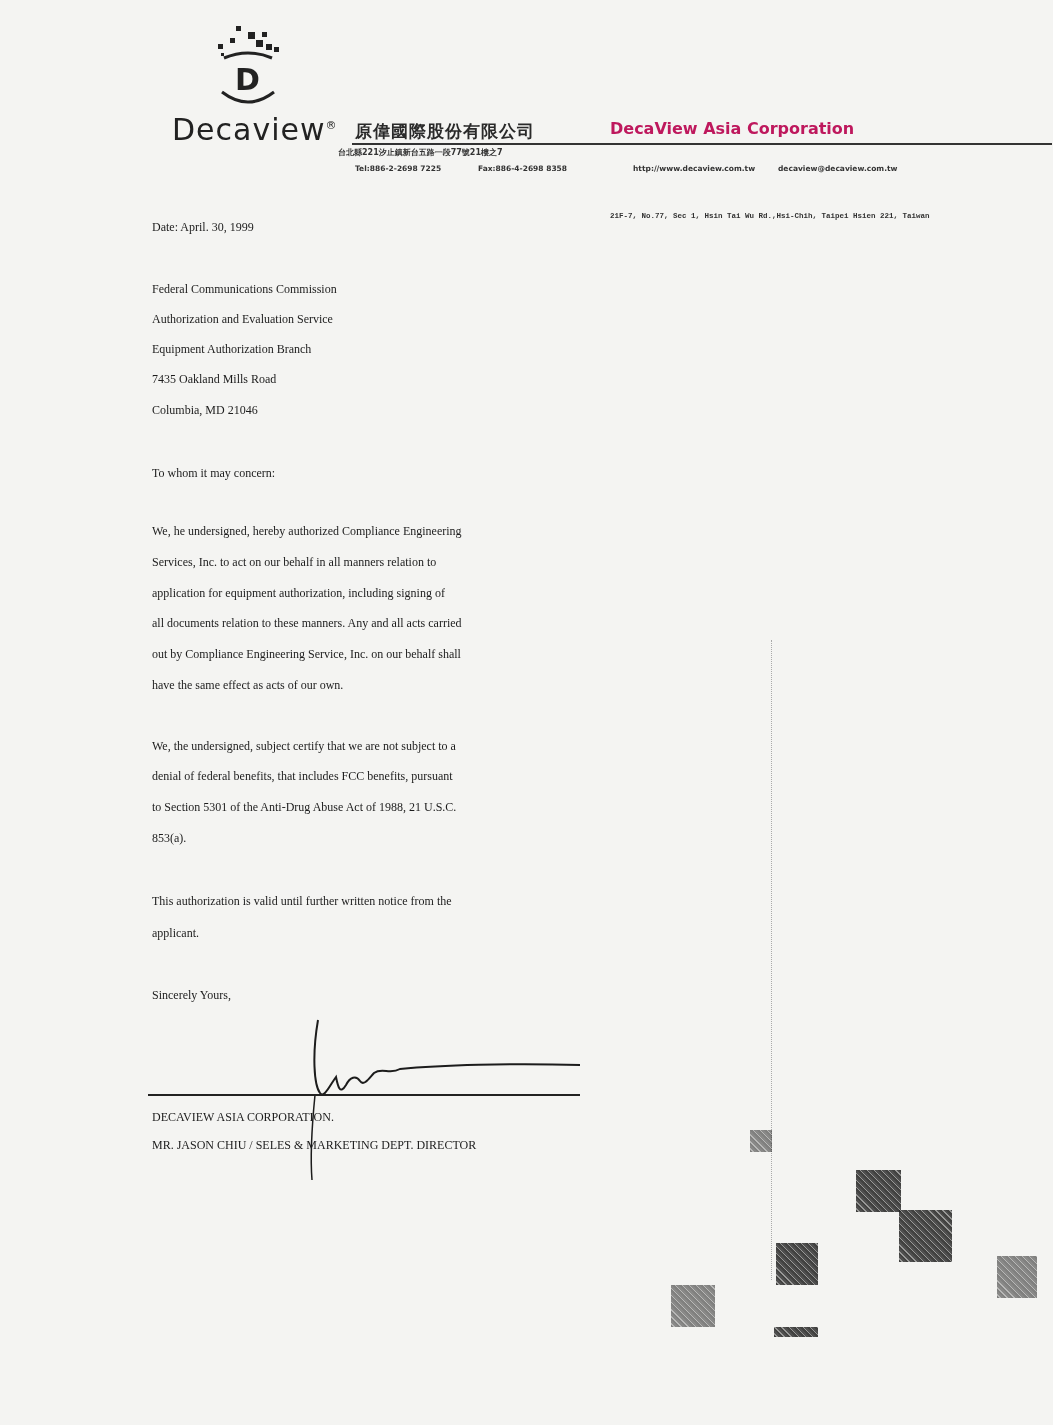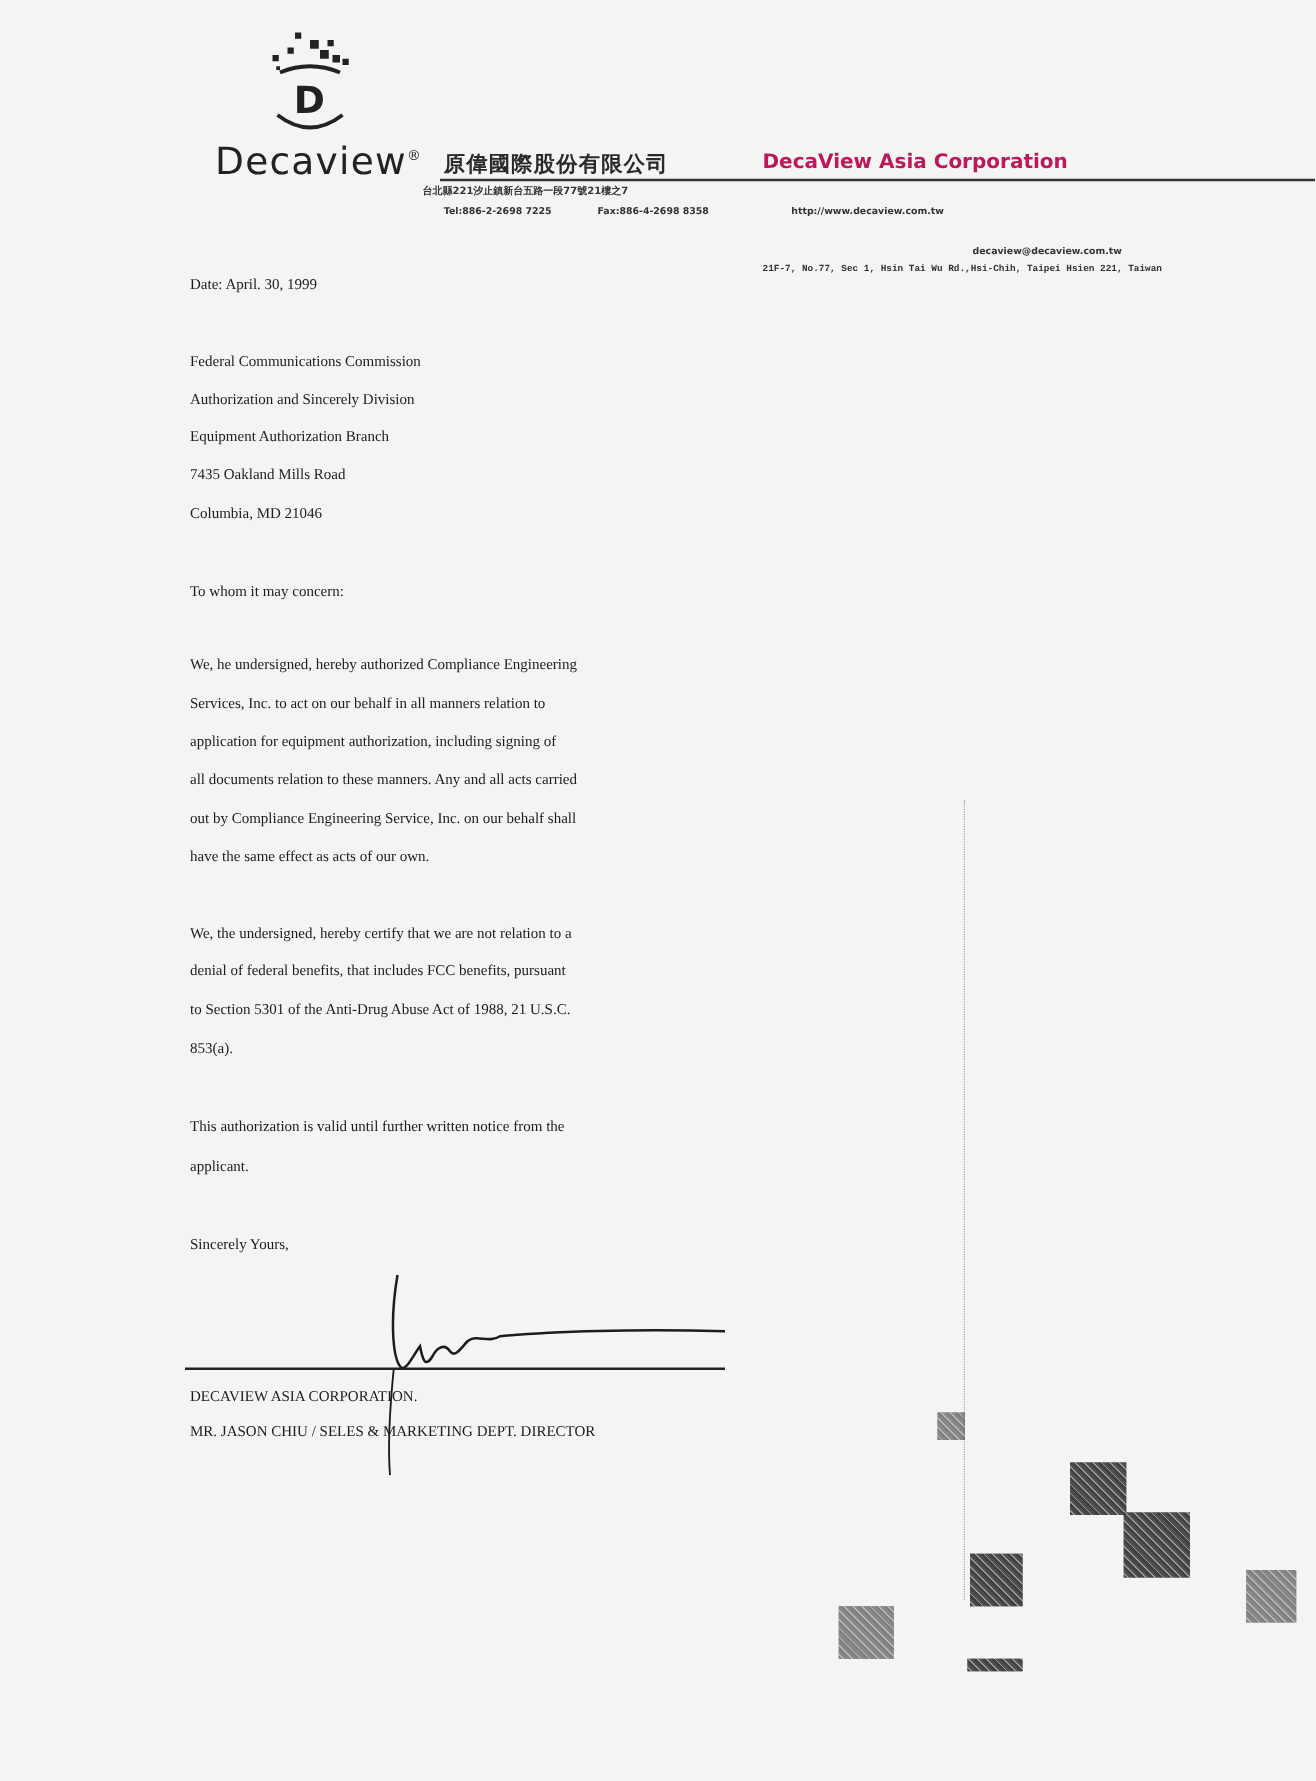--- a/index.html
+++ b/index.html
@@ -15,21 +15,21 @@
   .brand { left: 172px; top: 112px; font-family: "DejaVu Sans", sans-serif; font-size: 30px; letter-spacing: 1px; color: #222; font-weight: 500; }
   .brand sup { font-size: 11px; }
   .cn-name { left: 355px; top: 120px; font-family: "DejaVu Sans", sans-serif; font-size: 17px; font-weight: bold; color: #2a2a2a; letter-spacing: 1px; }
   .cn-rule { left: 352px; top: 143px; width: 700px; height: 2px; background: #333; }
   .cn-addr { left: 338px; top: 147px; font-family: "DejaVu Sans", sans-serif; font-size: 8px; font-weight: bold; color: #333; }
   .cn-tel  { left: 355px; top: 164px; font-family: "DejaVu Sans", sans-serif; font-size: 7.5px; font-weight: bold; color: #333; }
   .cn-fax  { left: 478px; top: 164px; font-family: "DejaVu Sans", sans-serif; font-size: 7.5px; font-weight: bold; color: #333; }
   .en-name { left: 610px; top: 119px; font-family: "DejaVu Sans", sans-serif; font-size: 16px; font-weight: bold; color: #be185d; }
   .en-addr { left: 610px; top: 164px; font-family: Liberation Mono, monospace; font-size: 7.5px; font-weight: bold; color: #333; margin-top: 48px; }
   .en-url  { left: 610px; top: 164px; font-family: "DejaVu Sans", sans-serif; font-size: 7.5px; font-weight: bold; color: #333; padding-left: 23px; }
-  .en-mail { left: 778px; top: 164px; font-family: "DejaVu Sans", sans-serif; font-size: 7.5px; font-weight: bold; color: #333; margin-top: 32px; }
+  .en-mail { left: 778px; top: 164px; font-family: "DejaVu Sans", sans-serif; font-size: 7.5px; font-weight: bold; color: #333; }
 
   
   .line { position: absolute; left: 152px; font-size: 12px; white-space: nowrap; }
   .sig-line { left: 148px; top: 1094px; width: 432px; height: 2px; background: #222; }
   .signature { left: 290px; top: 1015px; width: 310px; height: 170px; }
 
   
   .noise { background: #3a3a3a; opacity: .85;
     background-image: repeating-linear-gradient(45deg, #222 0 2px, #888 2px 3px, #333 3px 5px);
   }
@@ -64,39 +64,39 @@
   <div class="abs en-addr">21F-7, No.77, Sec 1, Hsin Tai Wu Rd.,Hsi-Chih, Taipei Hsien 221, Taiwan</div>
   <div class="abs en-url">http://www.decaview.com.tw</div>
   <div class="abs en-mail">decaview@decaview.com.tw</div>
 </div>
 
 <div>
   <div class="line" style="top:220px">Date: April. 30, 1999</div>
 
   <div>
     <div class="line" style="top:282px">Federal Communications Commission</div>
-    <div class="line" style="top:312px">Authorization and Sincerely Division</div>
+    <div class="line" style="top:312px">Authorization and Evaluation Service</div>
     <div class="line" style="top:342px">Equipment Authorization Branch</div>
     <div class="line" style="top:372px">7435 Oakland Mills Road</div>
     <div class="line" style="top:403px">Columbia, MD 21046</div>
   </div>
 
   <div class="line" style="top:466px">To whom it may concern:</div>
 
   <div>
     <div class="line" style="top:524px">We, he undersigned, hereby authorized Compliance Engineering</div>
     <div class="line" style="top:555px">Services, Inc. to act on our behalf in all manners relation to</div>
     <div class="line" style="top:586px">application for equipment authorization, including signing of</div>
     <div class="line" style="top:616px">all documents relation to these manners. Any and all acts carried</div>
     <div class="line" style="top:647px">out by Compliance Engineering Service, Inc. on our behalf shall</div>
     <div class="line" style="top:678px">have the same effect as acts of our own.</div>
   </div>
 
   <div>
-    <div class="line" style="top:739px">We, the undersigned, hereby certify that we are not relation to a</div>
+    <div class="line" style="top:739px">We, the undersigned, subject certify that we are not subject to a</div>
     <div class="line" style="top:769px">denial of federal benefits, that includes FCC benefits, pursuant</div>
     <div class="line" style="top:800px">to Section 5301 of the Anti-Drug Abuse Act of 1988, 21 U.S.C.</div>
     <div class="line" style="top:831px">853(a).</div>
   </div>
 
   <div>
     <div class="line" style="top:894px">This authorization is valid until further written notice from the</div>
     <div class="line" style="top:926px">applicant.</div>
   </div>
 

